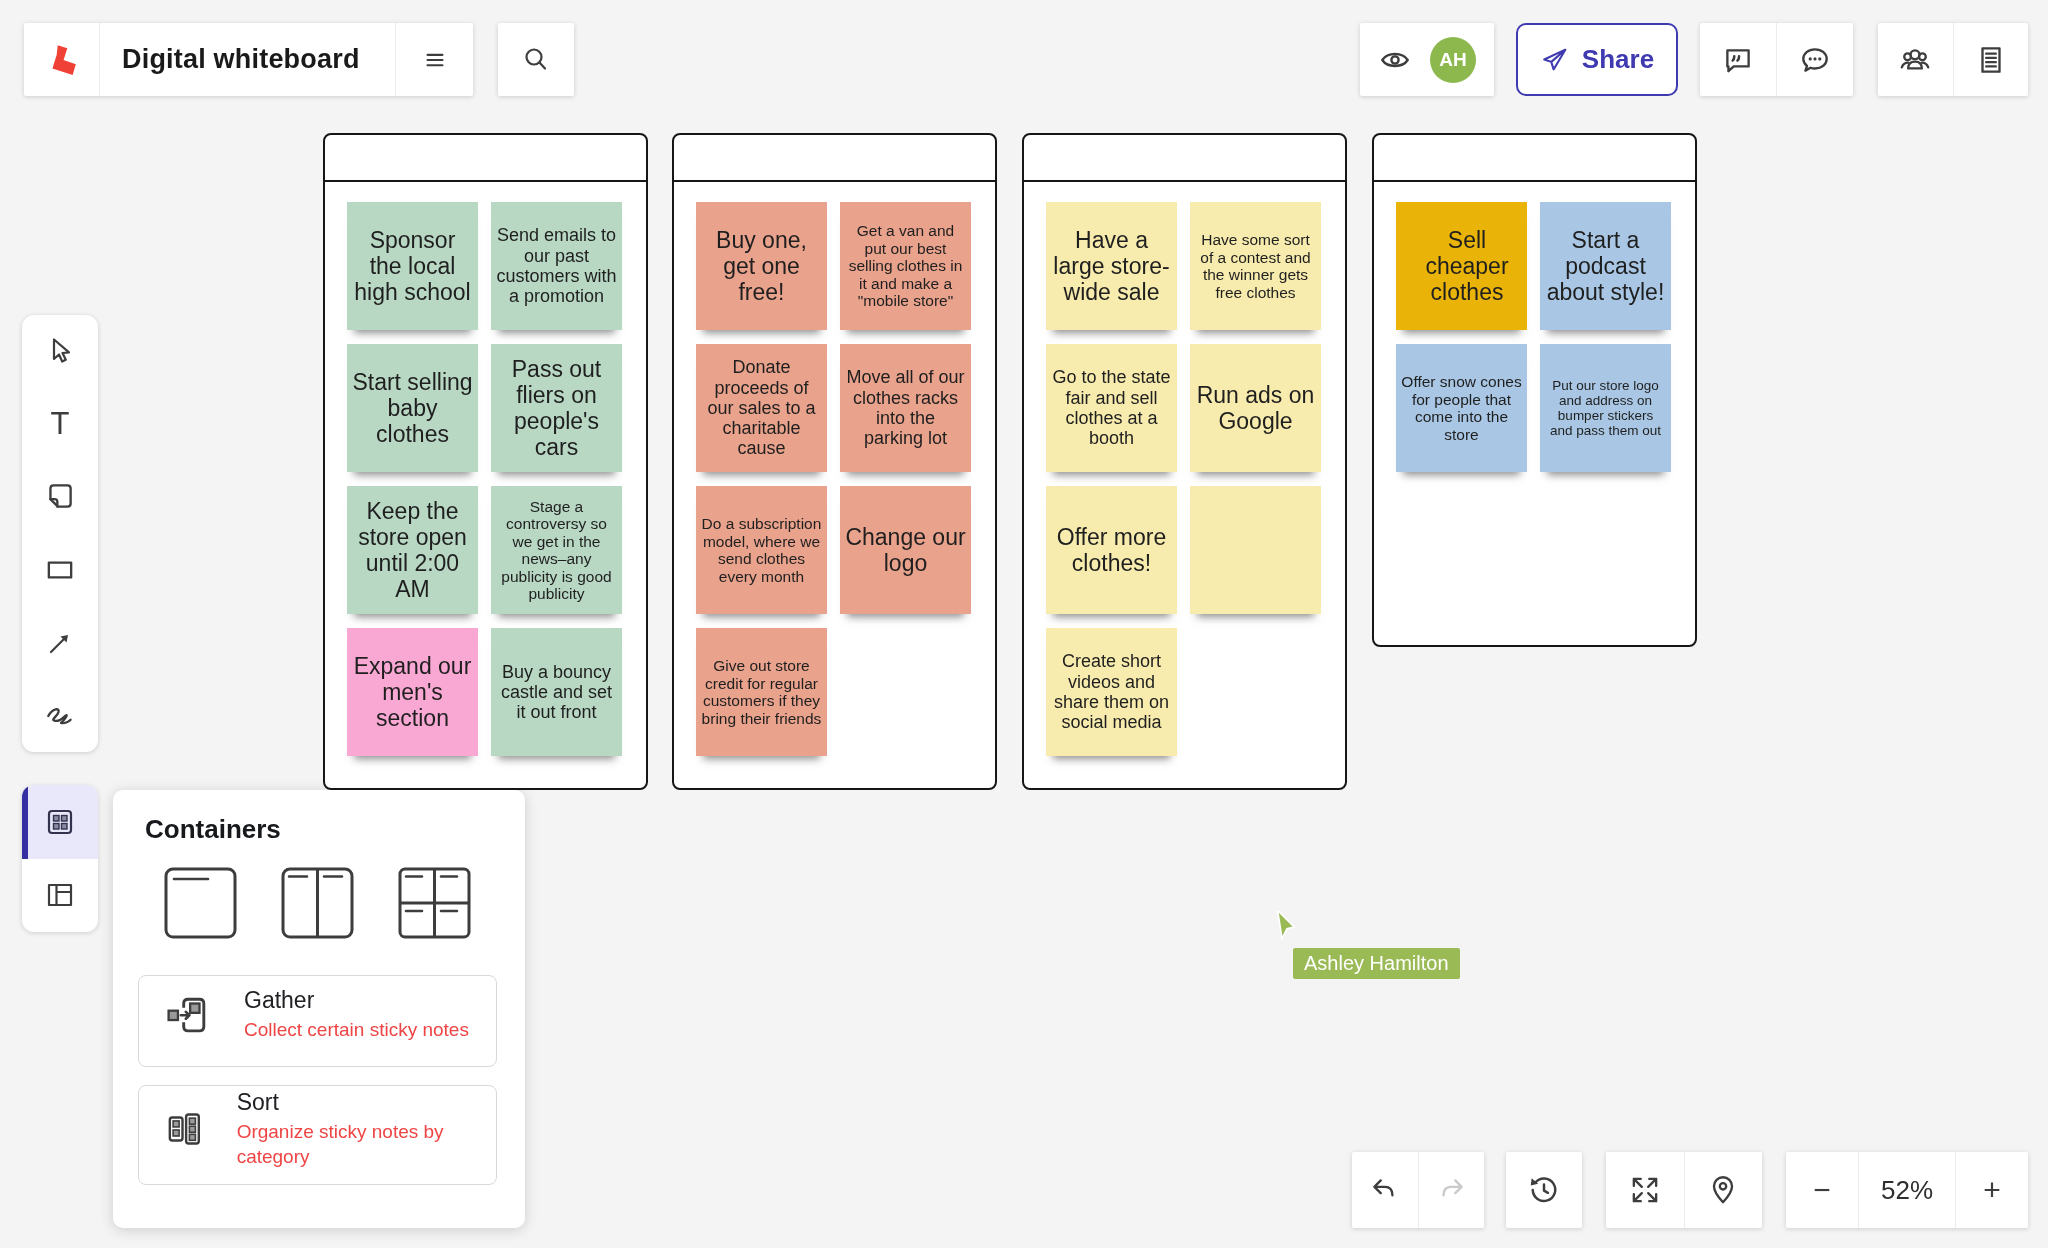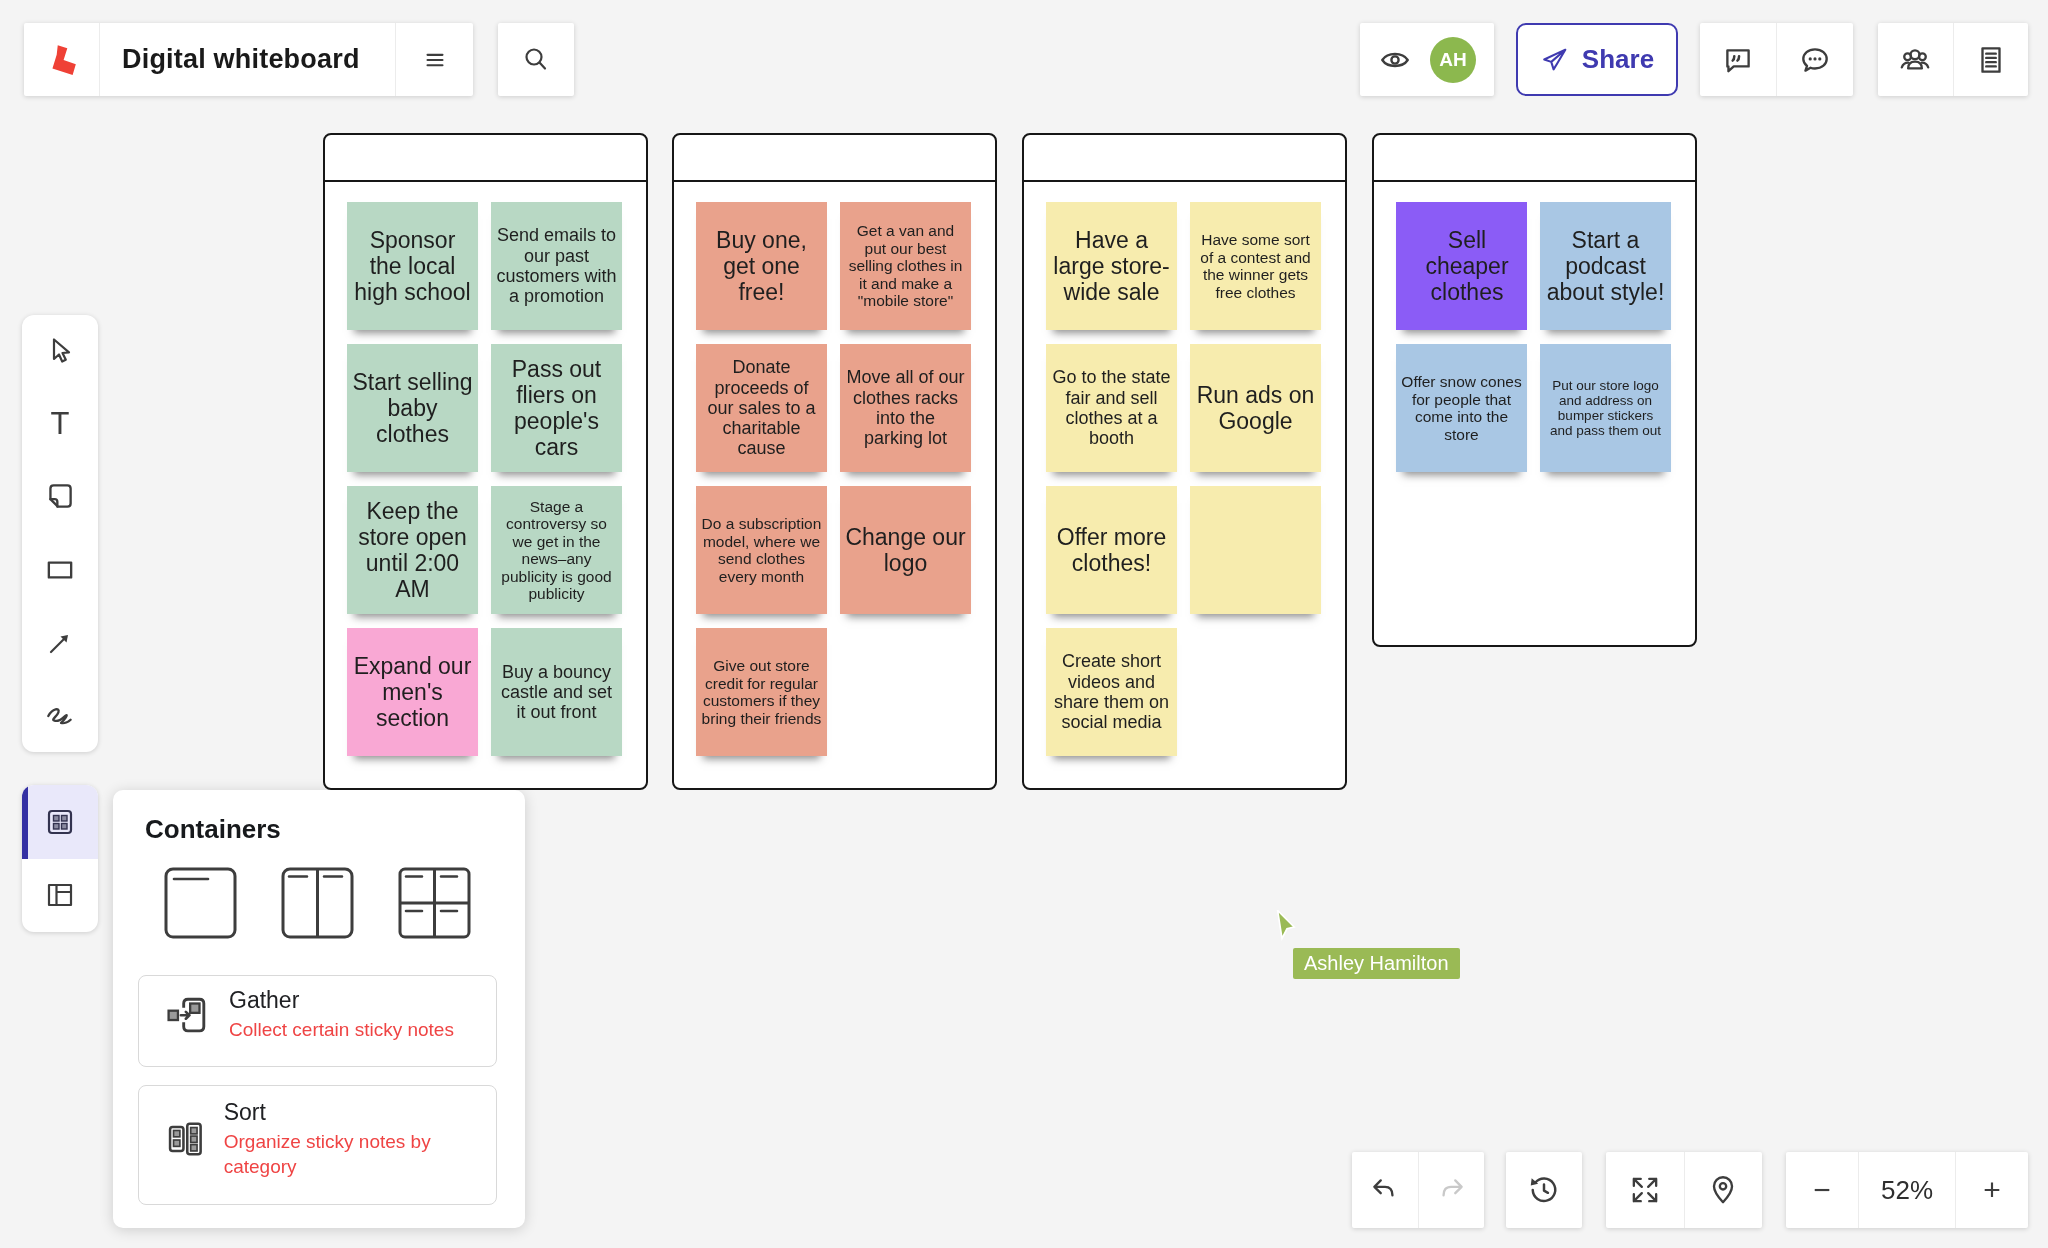--- a/index.html
+++ b/index.html
@@ -58,24 +58,24 @@
   
   #containers-panel {
     position:absolute; left:113px; top:790px; width:412px; height:438px;
     background:#fff; border-radius:10px; box-shadow:0 2px 14px rgba(0,0,0,0.16);
   }
   #containers-title { position:absolute; left:32px; top:24px; font-size:26px; font-weight:bold; color:#17191c; }
   #container-options { position:absolute; left:50px; top:76px; display:flex; gap:42px; }
   .container-option { width:75px; height:74px; cursor:pointer; }
   .panel-action {
     position:absolute; left:25px; width:359px; border:1.5px solid #d9d9d9; border-radius:8px;
-    display:flex; align-items:center; padding:0 20px 12px 26px; cursor:pointer; background:#fff;
+    display:flex; align-items:center; padding:0 20px 12px 26px; cursor:pointer; background:#fff;gap:15px;
   }
   #gather-action { top:185px; height:92px; }
-  #sort-action { top:295px; height:120px;align-items:center; }
+  #sort-action { top:295px; height:100px;align-items:center; }
   .panel-action .txt { margin-left:18px; }
   .panel-action .t1 { font-size:23px; color:#202124; margin-bottom:4px; }
   .panel-action .t2 { font-size:19px; color:#ef4444; line-height:1.3; }
 
   
   .board-container {
     position:absolute; top:133px; width:325px; background:#fff;
     border:2.5px solid #161616; border-radius:8px;
   }
   .container-header { height:47px; border-bottom:2.5px solid #161616; cursor:text; }
@@ -327,21 +327,21 @@
         <div class="note fs-md" style="background: rgb(247, 236, 174);">Go to the state fair and sell clothes at a booth</div>
         <div class="note fs-lg" style="background: rgb(247, 236, 174);">Run ads on Google</div>
         <div class="note fs-lg" style="background: rgb(247, 236, 174);">Offer more clothes!</div>
         <div class="note fs-lg" style="background: rgb(247, 236, 174);"></div>
         <div class="note fs-md" style="background: rgb(247, 236, 174);">Create short videos and share them on social media</div>
       </div>
     </div>
     <div class="board-container" style="left: 1372px; height: 514px;">
       <div class="container-header"></div>
       <div class="container-body">
-        <div class="note fs-lg" style="background: #8b5cf6; padding-left: 16px;">Sell cheaper clothes</div>
+        <div class="note fs-lg" style="background: #eab308; padding-left: 16px;">Sell cheaper clothes</div>
         <div class="note fs-lg" style="background: rgb(169, 199, 228);">Start a podcast about style!</div>
         <div class="note fs-sm" style="background: rgb(169, 199, 228);">Offer snow cones for people that come into the store</div>
         <div class="note fs-xs" style="background: rgb(169, 199, 228);">Put our store logo and address on bumper stickers and pass them out</div>
       </div>
     </div>
   </div>
 
 <div id="collab-cursor">
   <svg width="26" height="34" viewBox="0 0 26 34">
     <polygon points="4,2 15,28 17.5,17.5 24,14" transform="rotate(14 12 16)" fill="#9aba55" stroke="#fff" stroke-width="1.6"></polygon>

